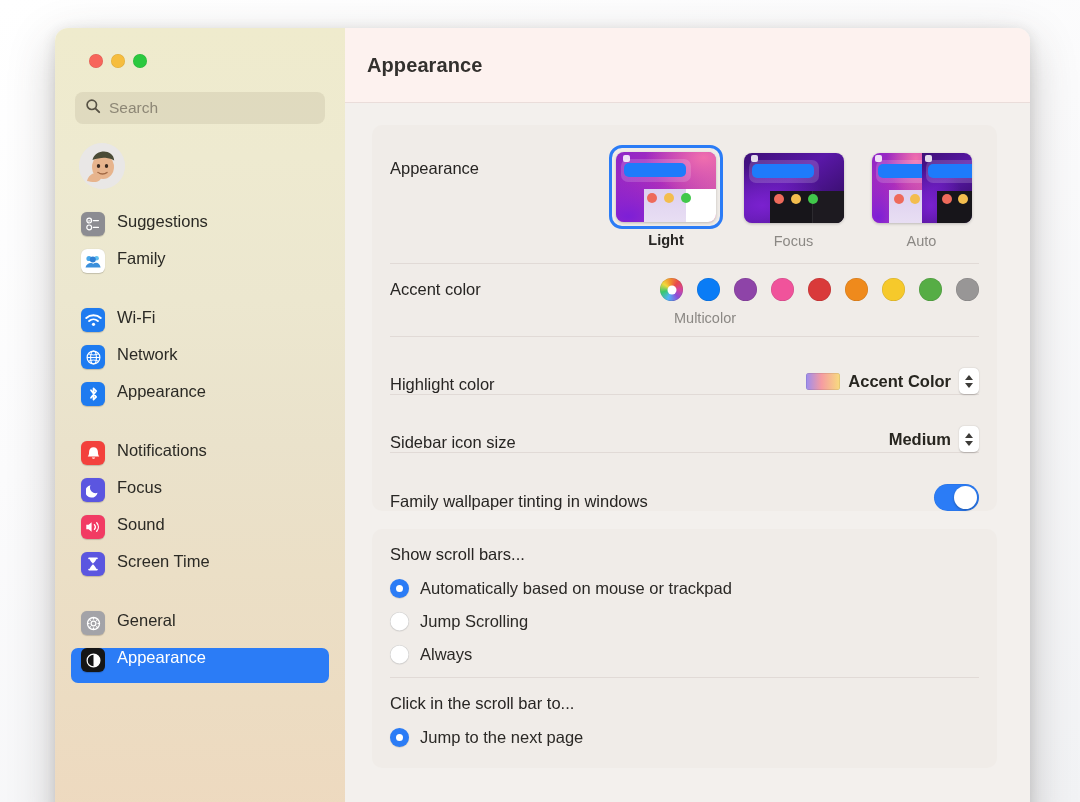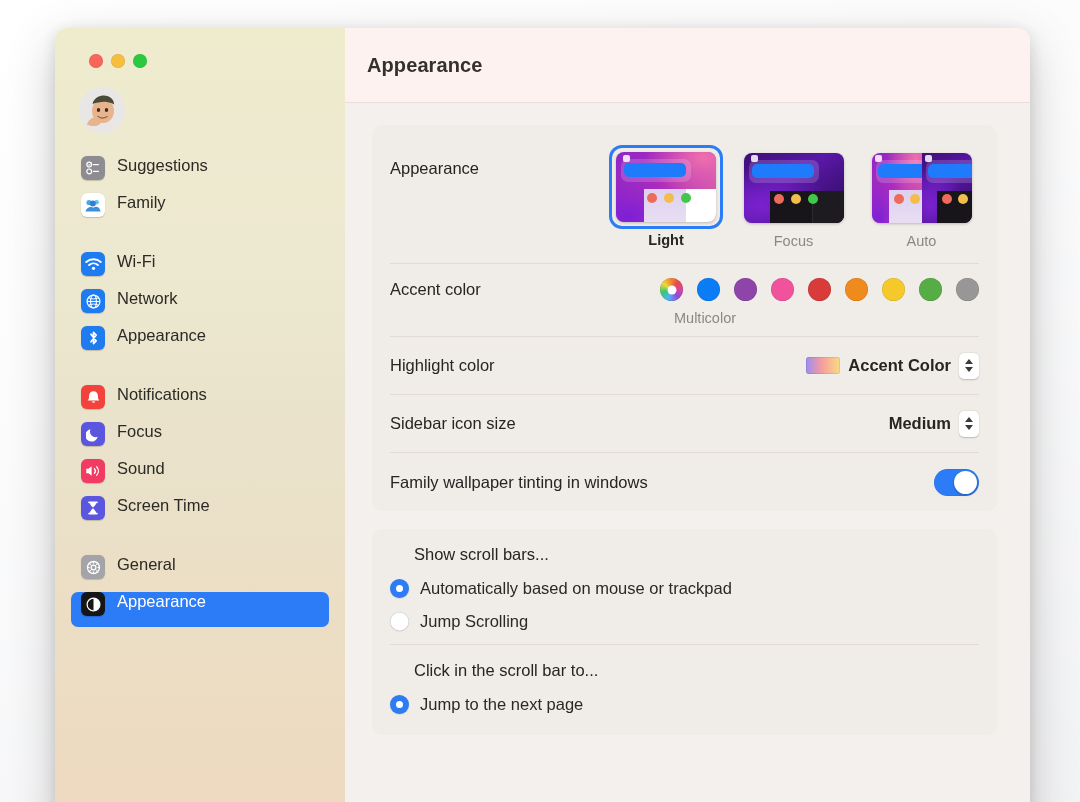--- a/index.html
+++ b/index.html
@@ -127,21 +127,21 @@
   }
   #scrollarea { padding: 22px 33px 0 27px; }
 
   .card {
     background: #f0ece8;
     border-radius: 10px;
     padding: 0 18px;
     margin-bottom: 18px;
   }
   .row {
-    display: flex; align-items: center;
+    display: flex; align-items: flex-end;
     min-height: 58px;
     border-bottom: 1px solid rgba(120,100,95,.13);
   }
   .row:last-child { border-bottom: none; }
   .row-label {
     font-size: 16.5px; color: #272523;
     flex: 1 1 auto;
   }
   .row-right { display: flex; align-items: center; gap: 10px; }
 
@@ -257,21 +257,20 @@
   .toggle .knob {
     position:absolute; top: 2px; left: 20px;
     width: 23px; height: 23px; border-radius: 50%;
     background: #fff; box-shadow: 0 1px 2.5px rgba(0,0,0,.3);
   }
 
   
   .sect-title {
     font-size: 16.5px; color: #272523;
     padding: 16px 0 8px 0;
-    margin-left: 24px;
   }
   .radio-row {
     display:flex; align-items:center; gap: 11px;
     padding: 7px 0; cursor: default;
   }
   .radio {
     width: 19px; height: 19px; border-radius: 50%;
     background: #ffffff;
     box-shadow: inset 0 0 0 .5px rgba(0,0,0,.18), 0 .5px 1px rgba(0,0,0,.12);
     flex: 0 0 auto;
@@ -292,20 +291,29 @@
   <div id="window">
 
     <div id="sidebar">
 
       <div class="traffic">
         <span class="tl red"></span>
         <span class="tl yellow"></span>
         <span class="tl green"></span>
       </div>
 
+      <div class="search-wrap">
+        <span class="search-icon">
+          <svg width="16" height="16" viewBox="0 0 16 16">
+            <circle cx="6.8" cy="6.8" r="4.7" fill="none" stroke="#575245" stroke-width="1.7"></circle>
+            <line x1="10.3" y1="10.3" x2="14.2" y2="14.2" stroke="#575245" stroke-width="1.9" stroke-linecap="round"></line>
+          </svg>
+        </span>
+        <input class="search-input" type="text" placeholder="Search" style="">
+      </div>
 
       <div class="user-row">
         <div class="avatar">
           <svg width="46" height="46" viewBox="0 0 46 46">
             <circle cx="23" cy="23" r="23" fill="#e9e7e6"></circle>
             <g>
               <ellipse cx="24" cy="24" rx="11" ry="12" fill="#e7b48d"></ellipse>
               <path d="M13.5 17c1-6 7-8.5 11.5-8.5S35 11.5 35.2 17.5c-1.6-1-4-2.2-7.5-2.6-4.5-.6-9.2.4-14.2 2.1z" fill="#4a4b36"></path>
               <ellipse cx="19.5" cy="23" rx="1.7" ry="2" fill="#3a2a20"></ellipse>
               <ellipse cx="27.5" cy="23" rx="1.7" ry="2" fill="#3a2a20"></ellipse>
@@ -593,20 +601,24 @@
           <div class="sect-title">Show scroll bars...</div>
 
           <div class="radio-row">
             <span class="radio on"></span>
             <span class="radio-label">Automatically based on mouse or trackpad</span>
           </div>
           <div class="radio-row">
             <span class="radio"></span>
             <span class="radio-label">Jump Scrolling</span>
           </div>
+          <div class="radio-row">
+            <span class="radio"></span>
+            <span class="radio-label">Always</span>
+          </div>
 
           <div class="divider-soft"></div>
 
           <div class="sect-title">Click in the scroll bar to...</div>
 
           <div class="radio-row">
             <span class="radio on"></span>
             <span class="radio-label">Jump to the next page</span>
           </div>
 

